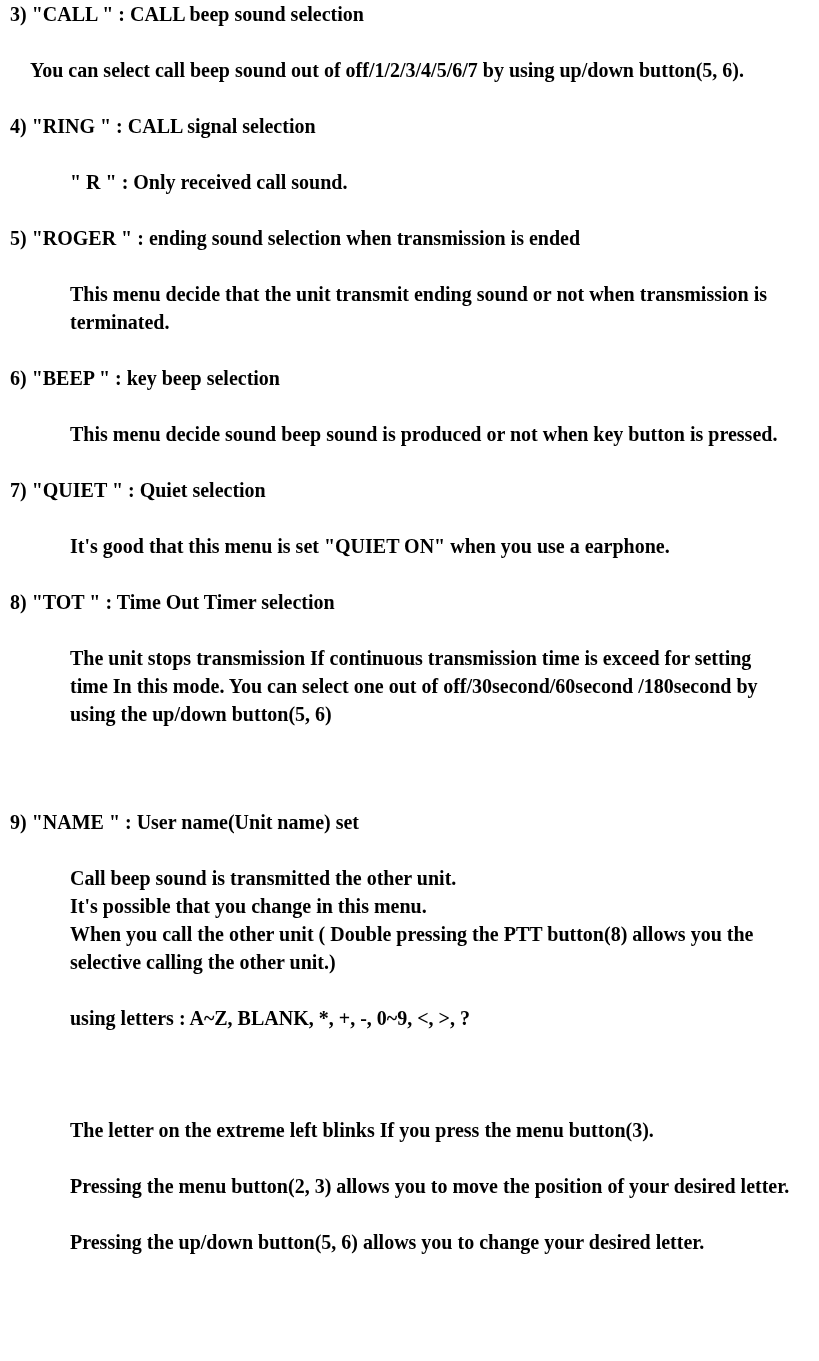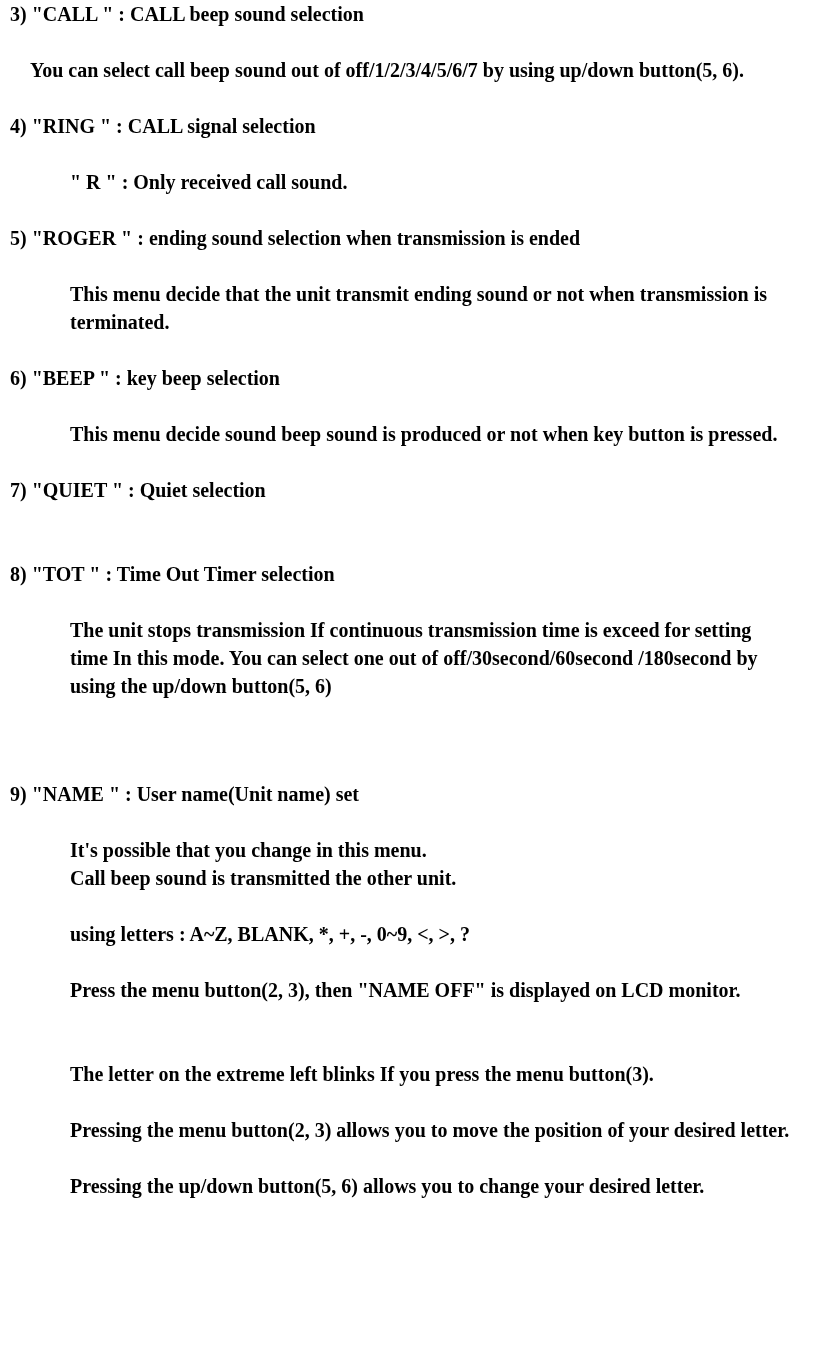--- a/index.html
+++ b/index.html
@@ -57,33 +57,34 @@
     <div class="item-header"><span>5)</span> <span>"ROGER   "  : ending sound selection when transmission is ended</span></div>
     <div class="gap-small"></div>
     <div class="body-text">This menu decide that the unit transmit ending sound or not when transmission is terminated.</div>
     <div class="gap-small"></div>
     <div class="item-header"><span>6)</span> <span>"BEEP     "  : key beep selection</span></div>
     <div class="gap-small"></div>
     <div class="body-text">This menu decide sound beep sound is produced or not when key button is pressed.</div>
     <div class="gap-small"></div>
     <div class="item-header"><span>7)</span> <span>"QUIET   "  : Quiet selection</span></div>
     <div class="gap-small"></div>
+    <div class="body-text">It's good that this menu is set "QUIET ON" when you use a earphone.</div>
     <div class="gap-small"></div>
     <div class="item-header"><span>8)</span> <span>"TOT       "  : Time Out Timer selection</span></div>
     <div class="gap-small"></div>
     <div class="body-text">The unit stops transmission If continuous transmission time is exceed for setting time In this mode. You can select one out of off/30second/60second /180second by using the up/down button(5, 6)</div>
     <div class="gap-large"></div>
     <div class="item-header"><span>9)</span> <span>"NAME     "  : User name(Unit name) set</span></div>
     <div class="gap-small"></div>
+    <div class="body-text">Call beep sound is transmitted the other unit.</div>
     <div class="body-text">It's possible that you change in this menu.</div>
-    <div class="body-text">Call beep sound is transmitted the other unit.</div>
+    <div class="body-text">When you call the other unit ( Double pressing  the PTT button(8) allows you the selective calling the other unit.)</div>
     <div class="gap-small"></div>
     <div class="body-text">using letters :  A~Z, BLANK, *, +, -, 0~9, &lt;, &gt;, ?</div>
     <div class="gap-small"></div>
-    <div class="body-text">Press the menu button(2, 3), then "NAME OFF" is displayed on LCD monitor.</div>
     <div class="gap-small"></div>
     <div class="gap-small"></div>
     <div class="body-text">The letter on the extreme left blinks If you press the menu button(3).</div>
     <div class="gap-small"></div>
     <div class="body-text">Pressing the menu button(2, 3) allows you to move the position of your desired letter.</div>
     <div class="gap-small"></div>
     <div class="body-text">Pressing the up/down button(5, 6) allows you to change your desired letter.</div>
     <div class="gap-small"></div>
   </div>
 

